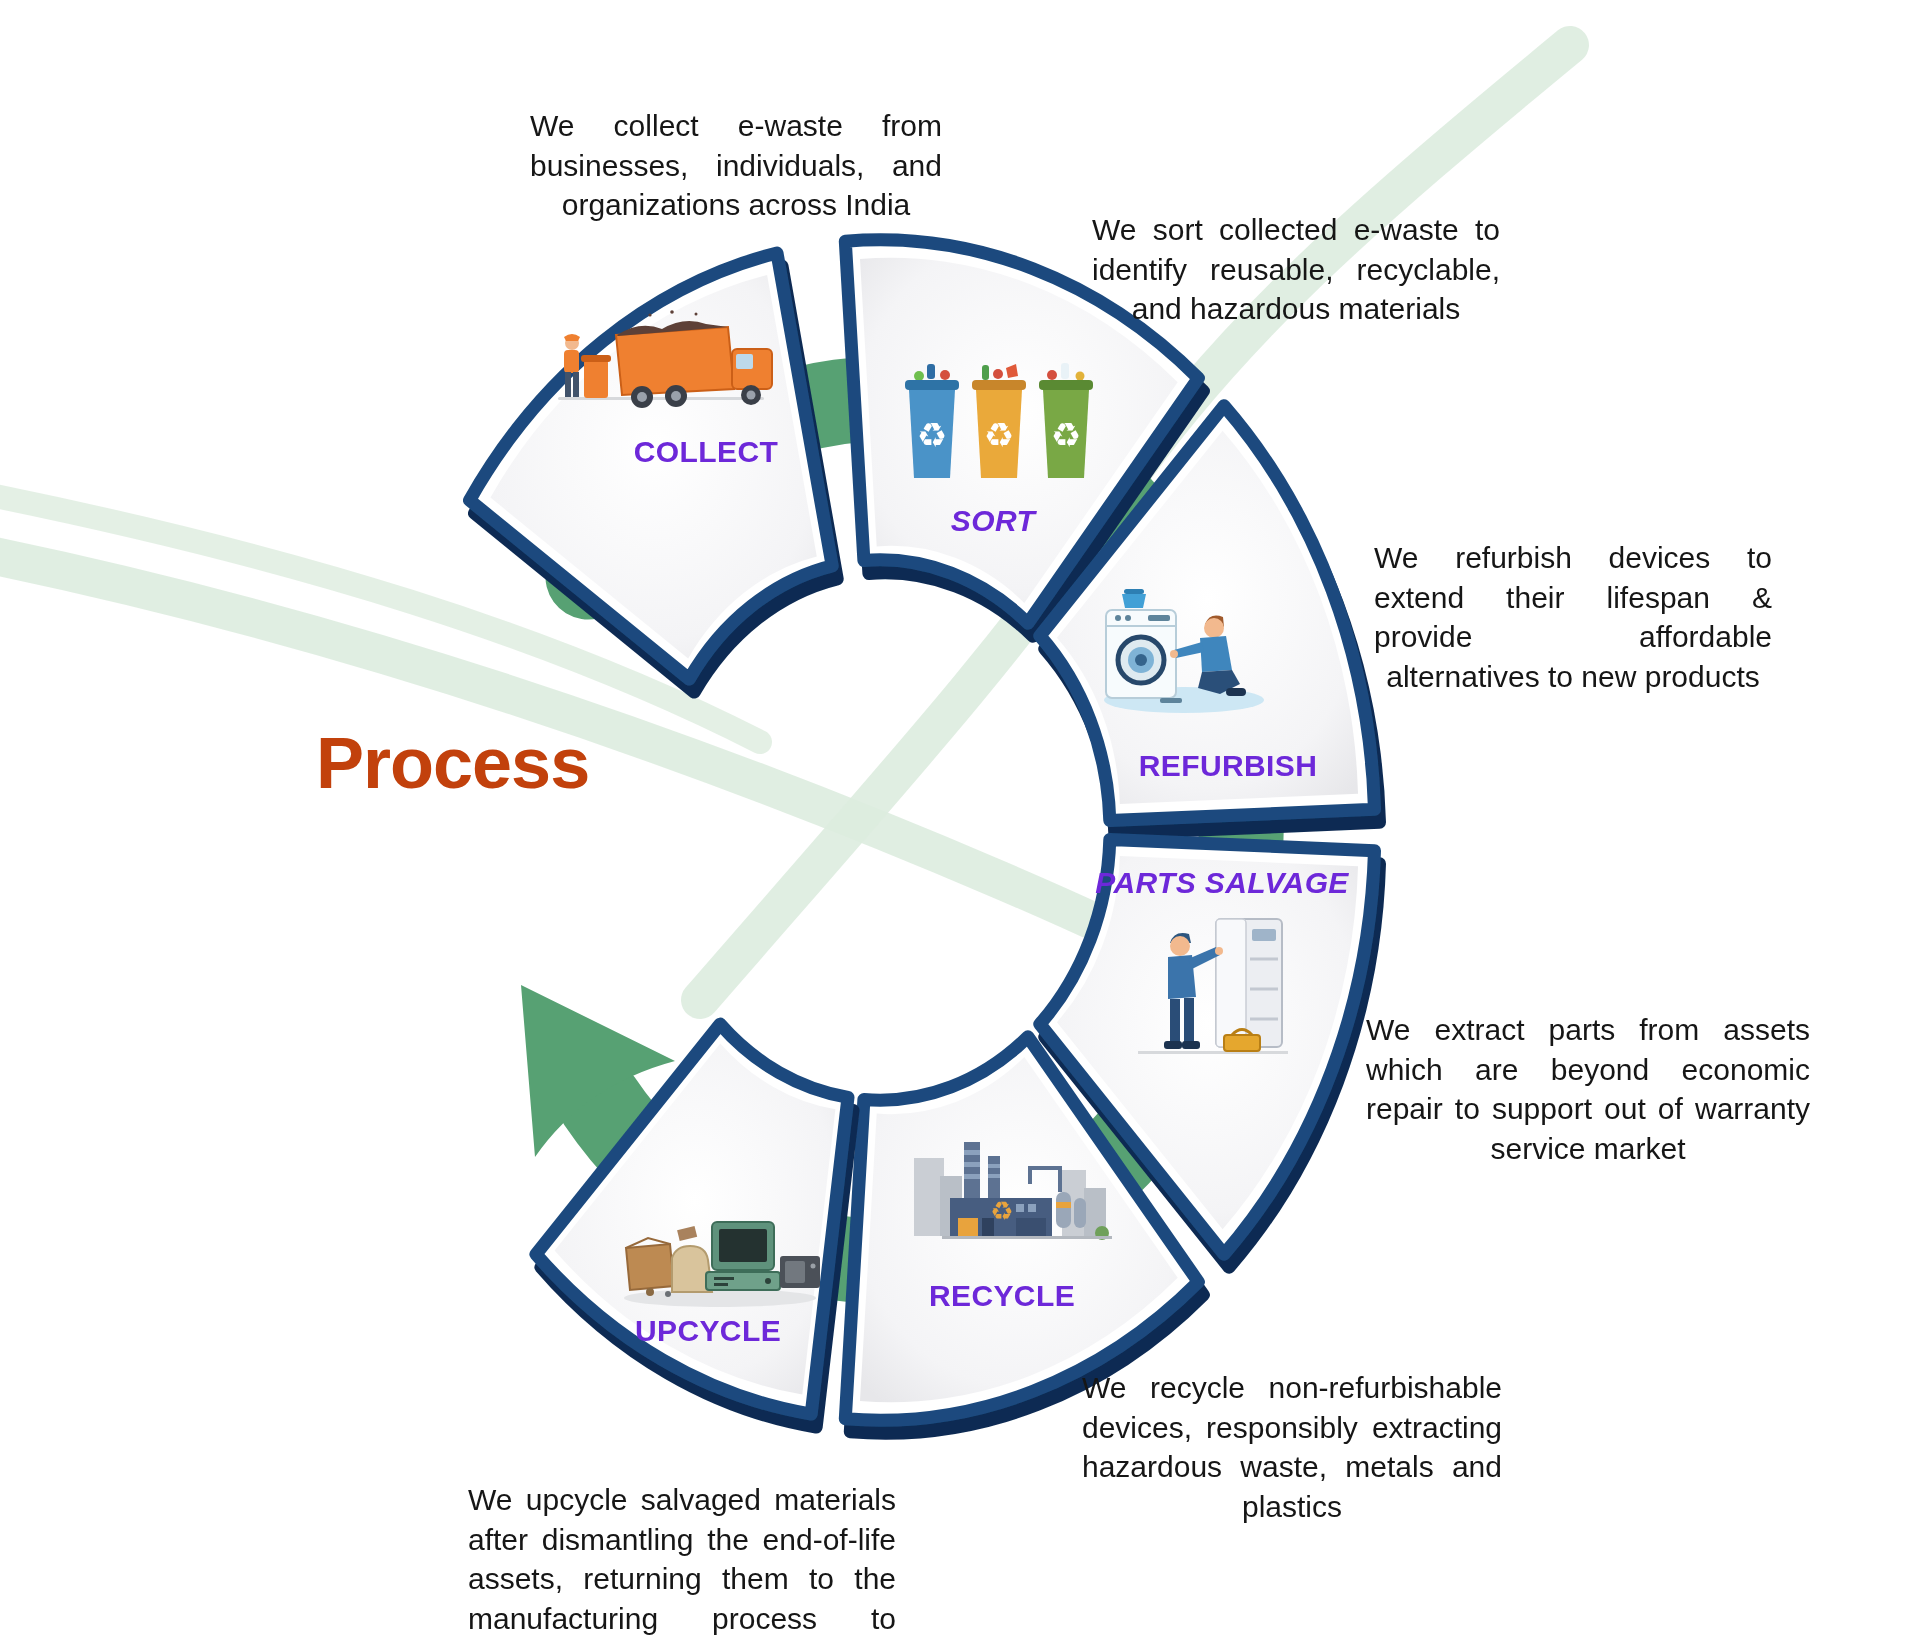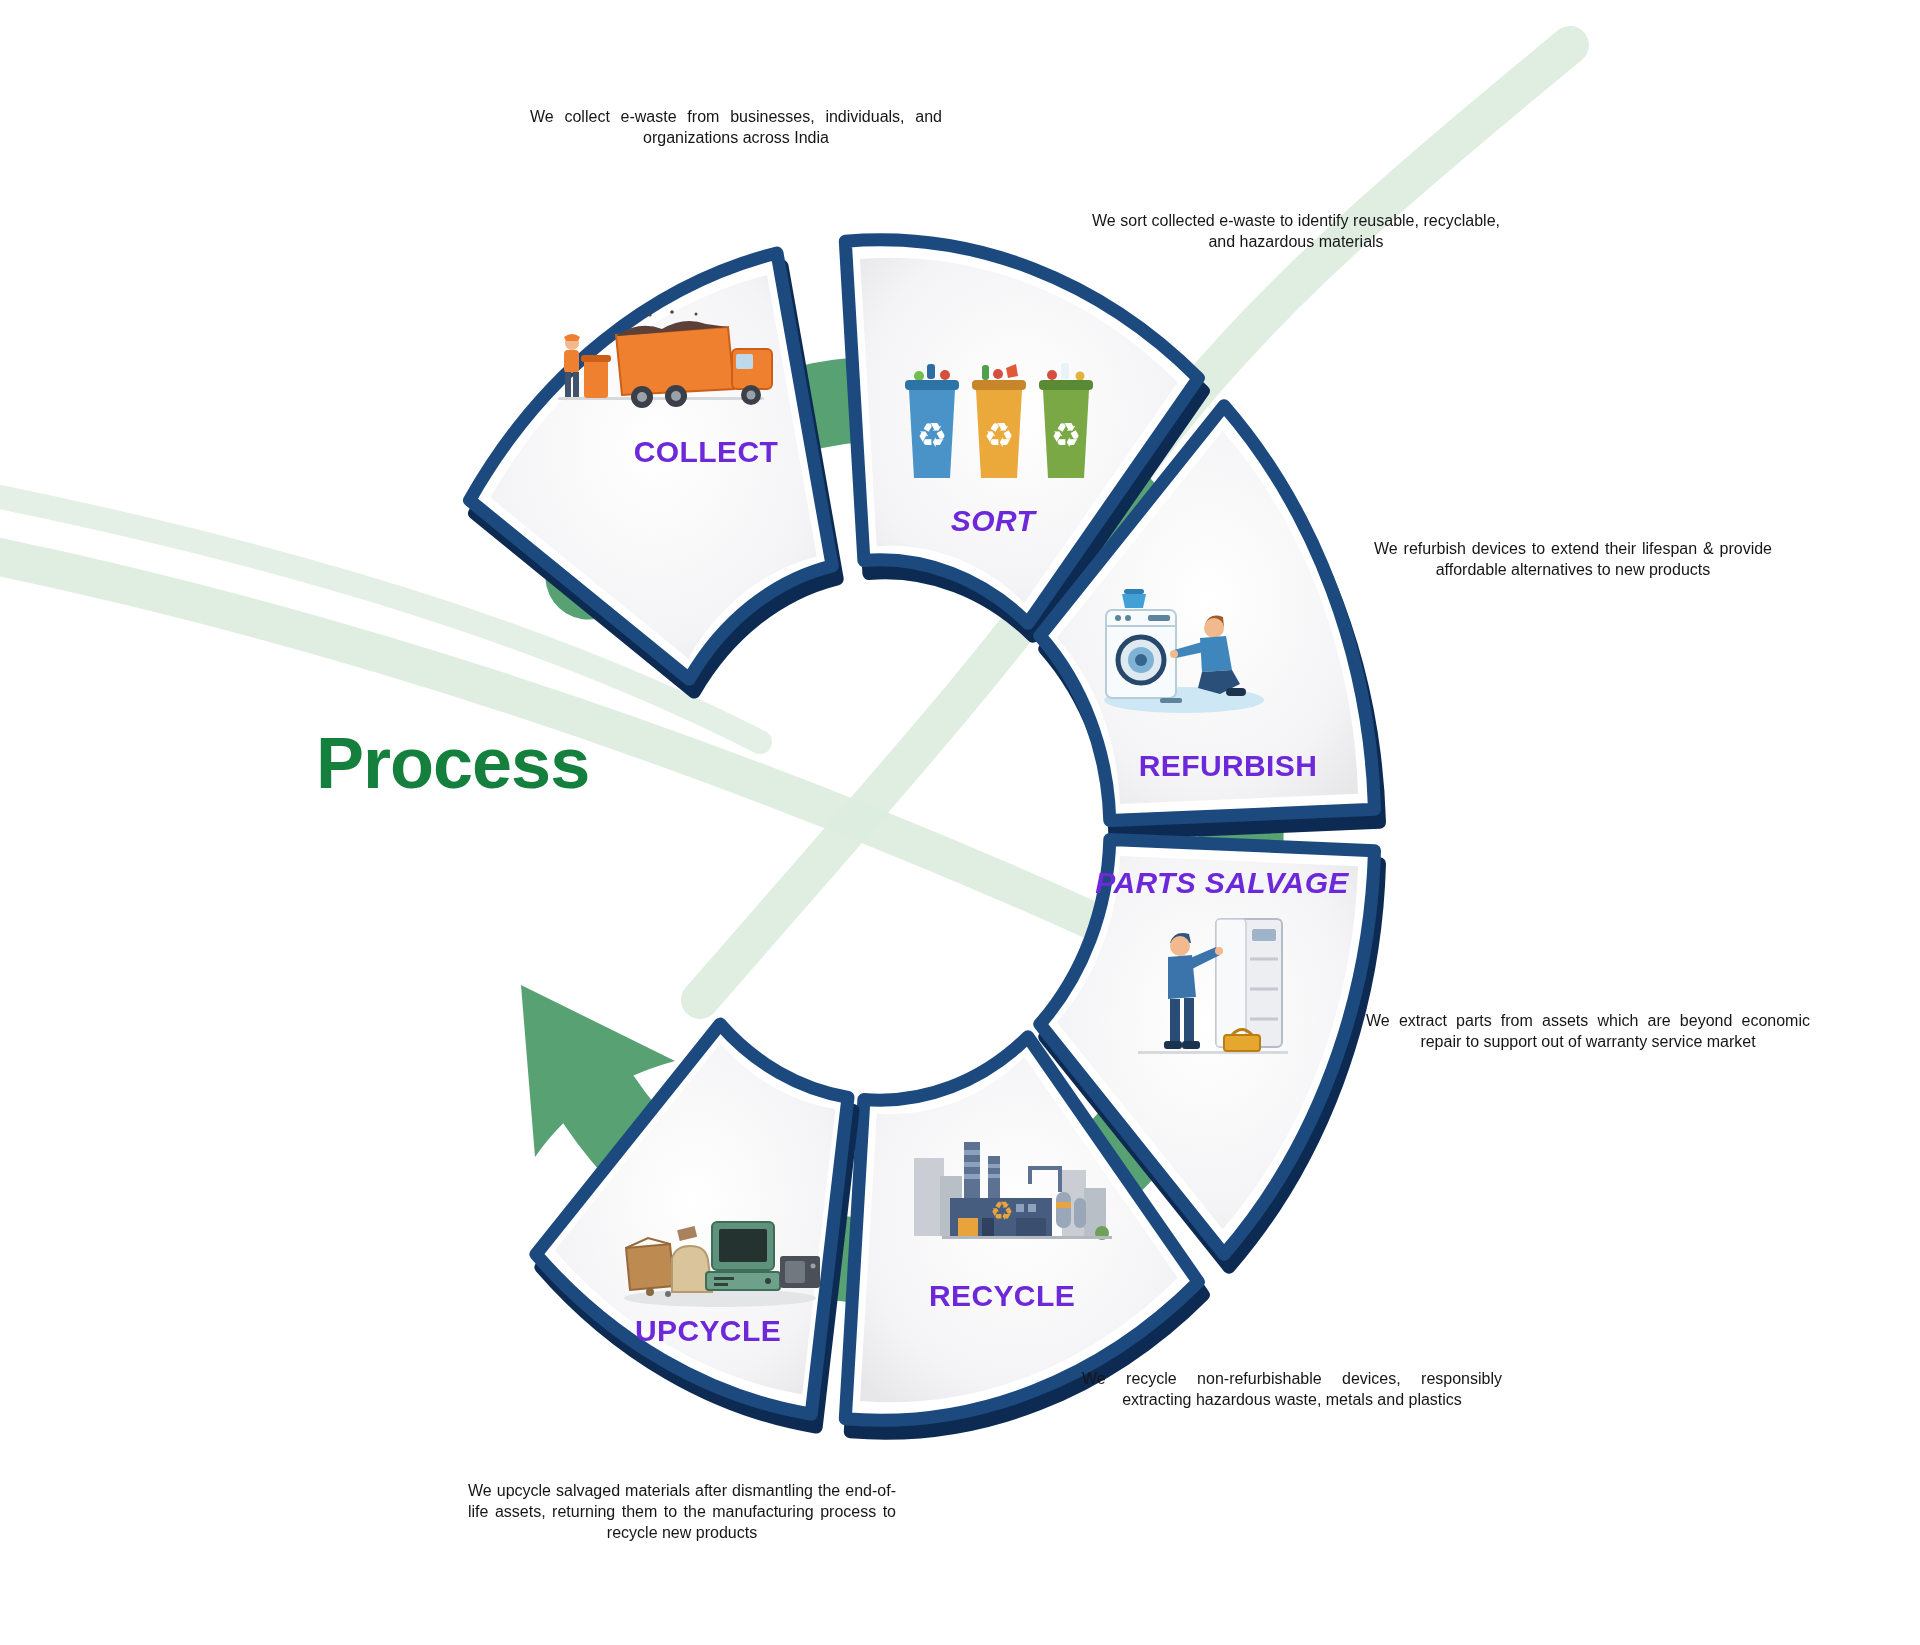--- a/index.html
+++ b/index.html
@@ -11,25 +11,25 @@
     font-family:"Liberation Sans", sans-serif;
     color:#141414;
   }
   .diagram-svg{position:absolute;left:0;top:0;}
   .page-title{
     position:absolute;
     left:316px;top:722px;
     font-size:72px;
     font-weight:800;
     letter-spacing:-1px;
-    color:#15803d;
+    color:#c2410c;
   }
   .desc{
     position:absolute;
-    font-size:16px;
+    font-size:30px;
     line-height:1.32;
     font-weight:500;
     color:#161616;
     text-align:justify;
     text-align-last:center;
   }
   .desc.collect{left:530px;top:106px;width:412px;}
   .desc.sort{left:1092px;top:210px;width:408px;}
   .desc.refurbish{left:1374px;top:538px;width:398px;}
   .desc.parts{left:1366px;top:1010px;width:444px;}

